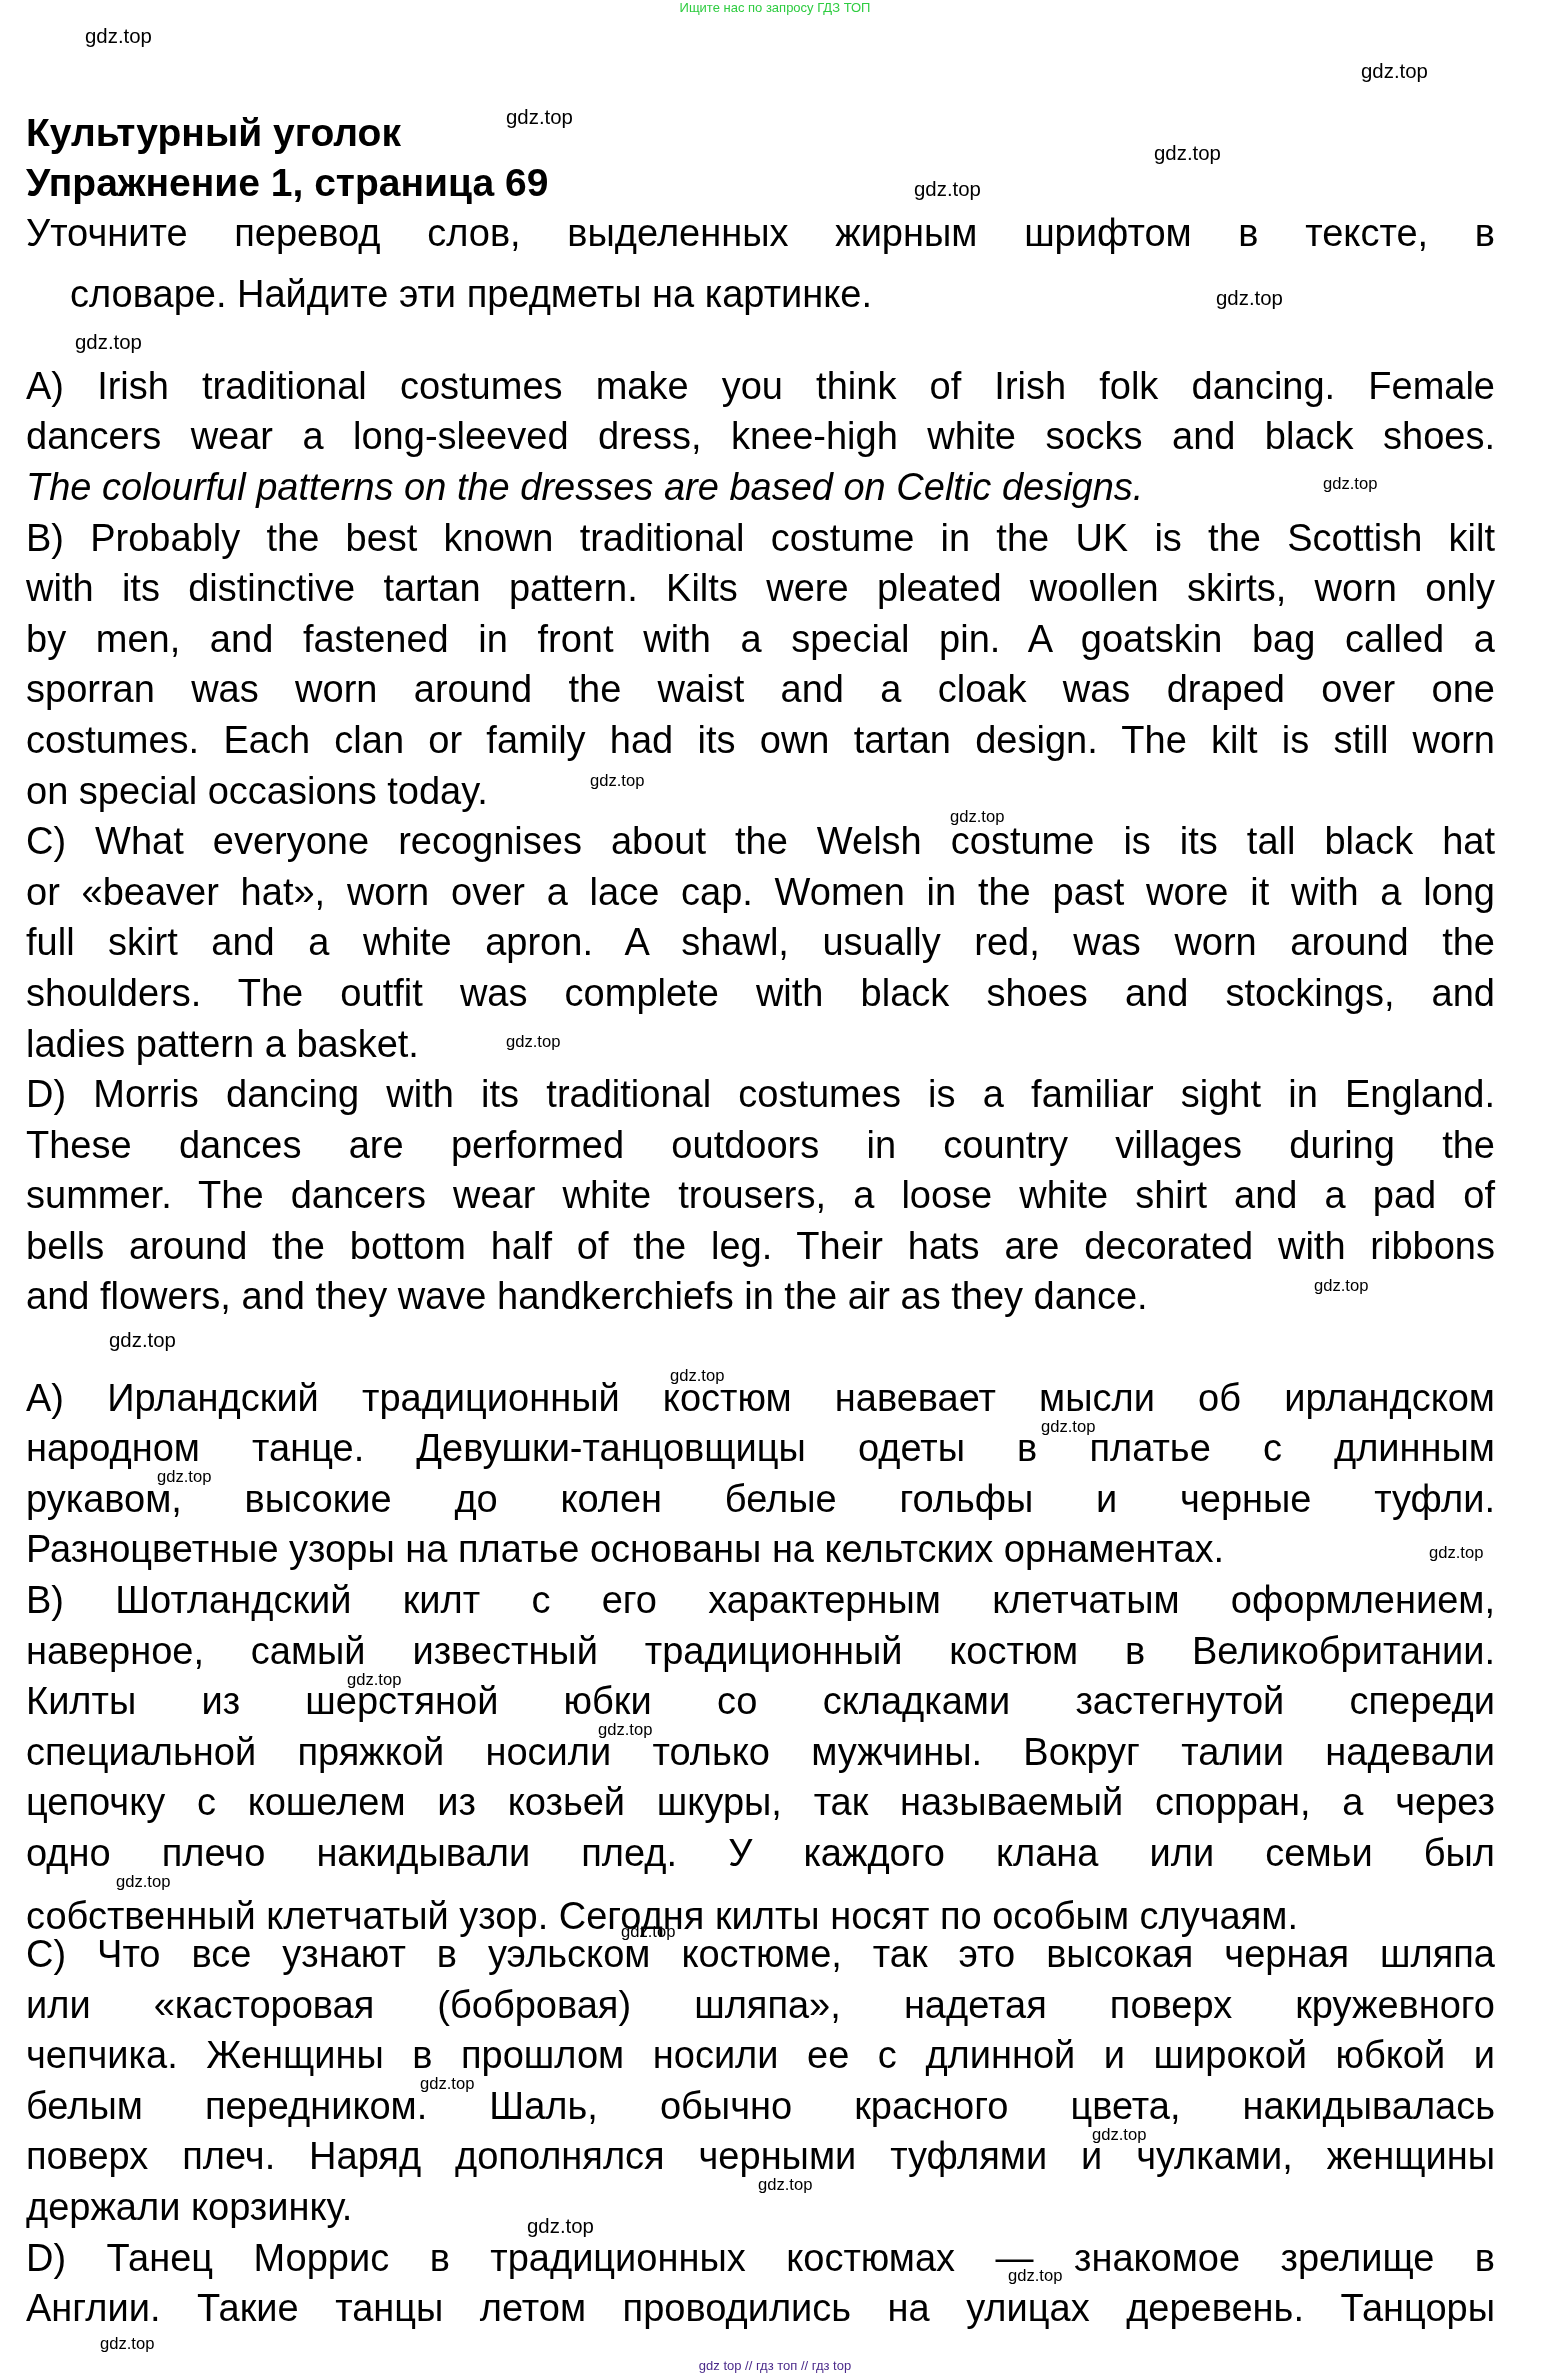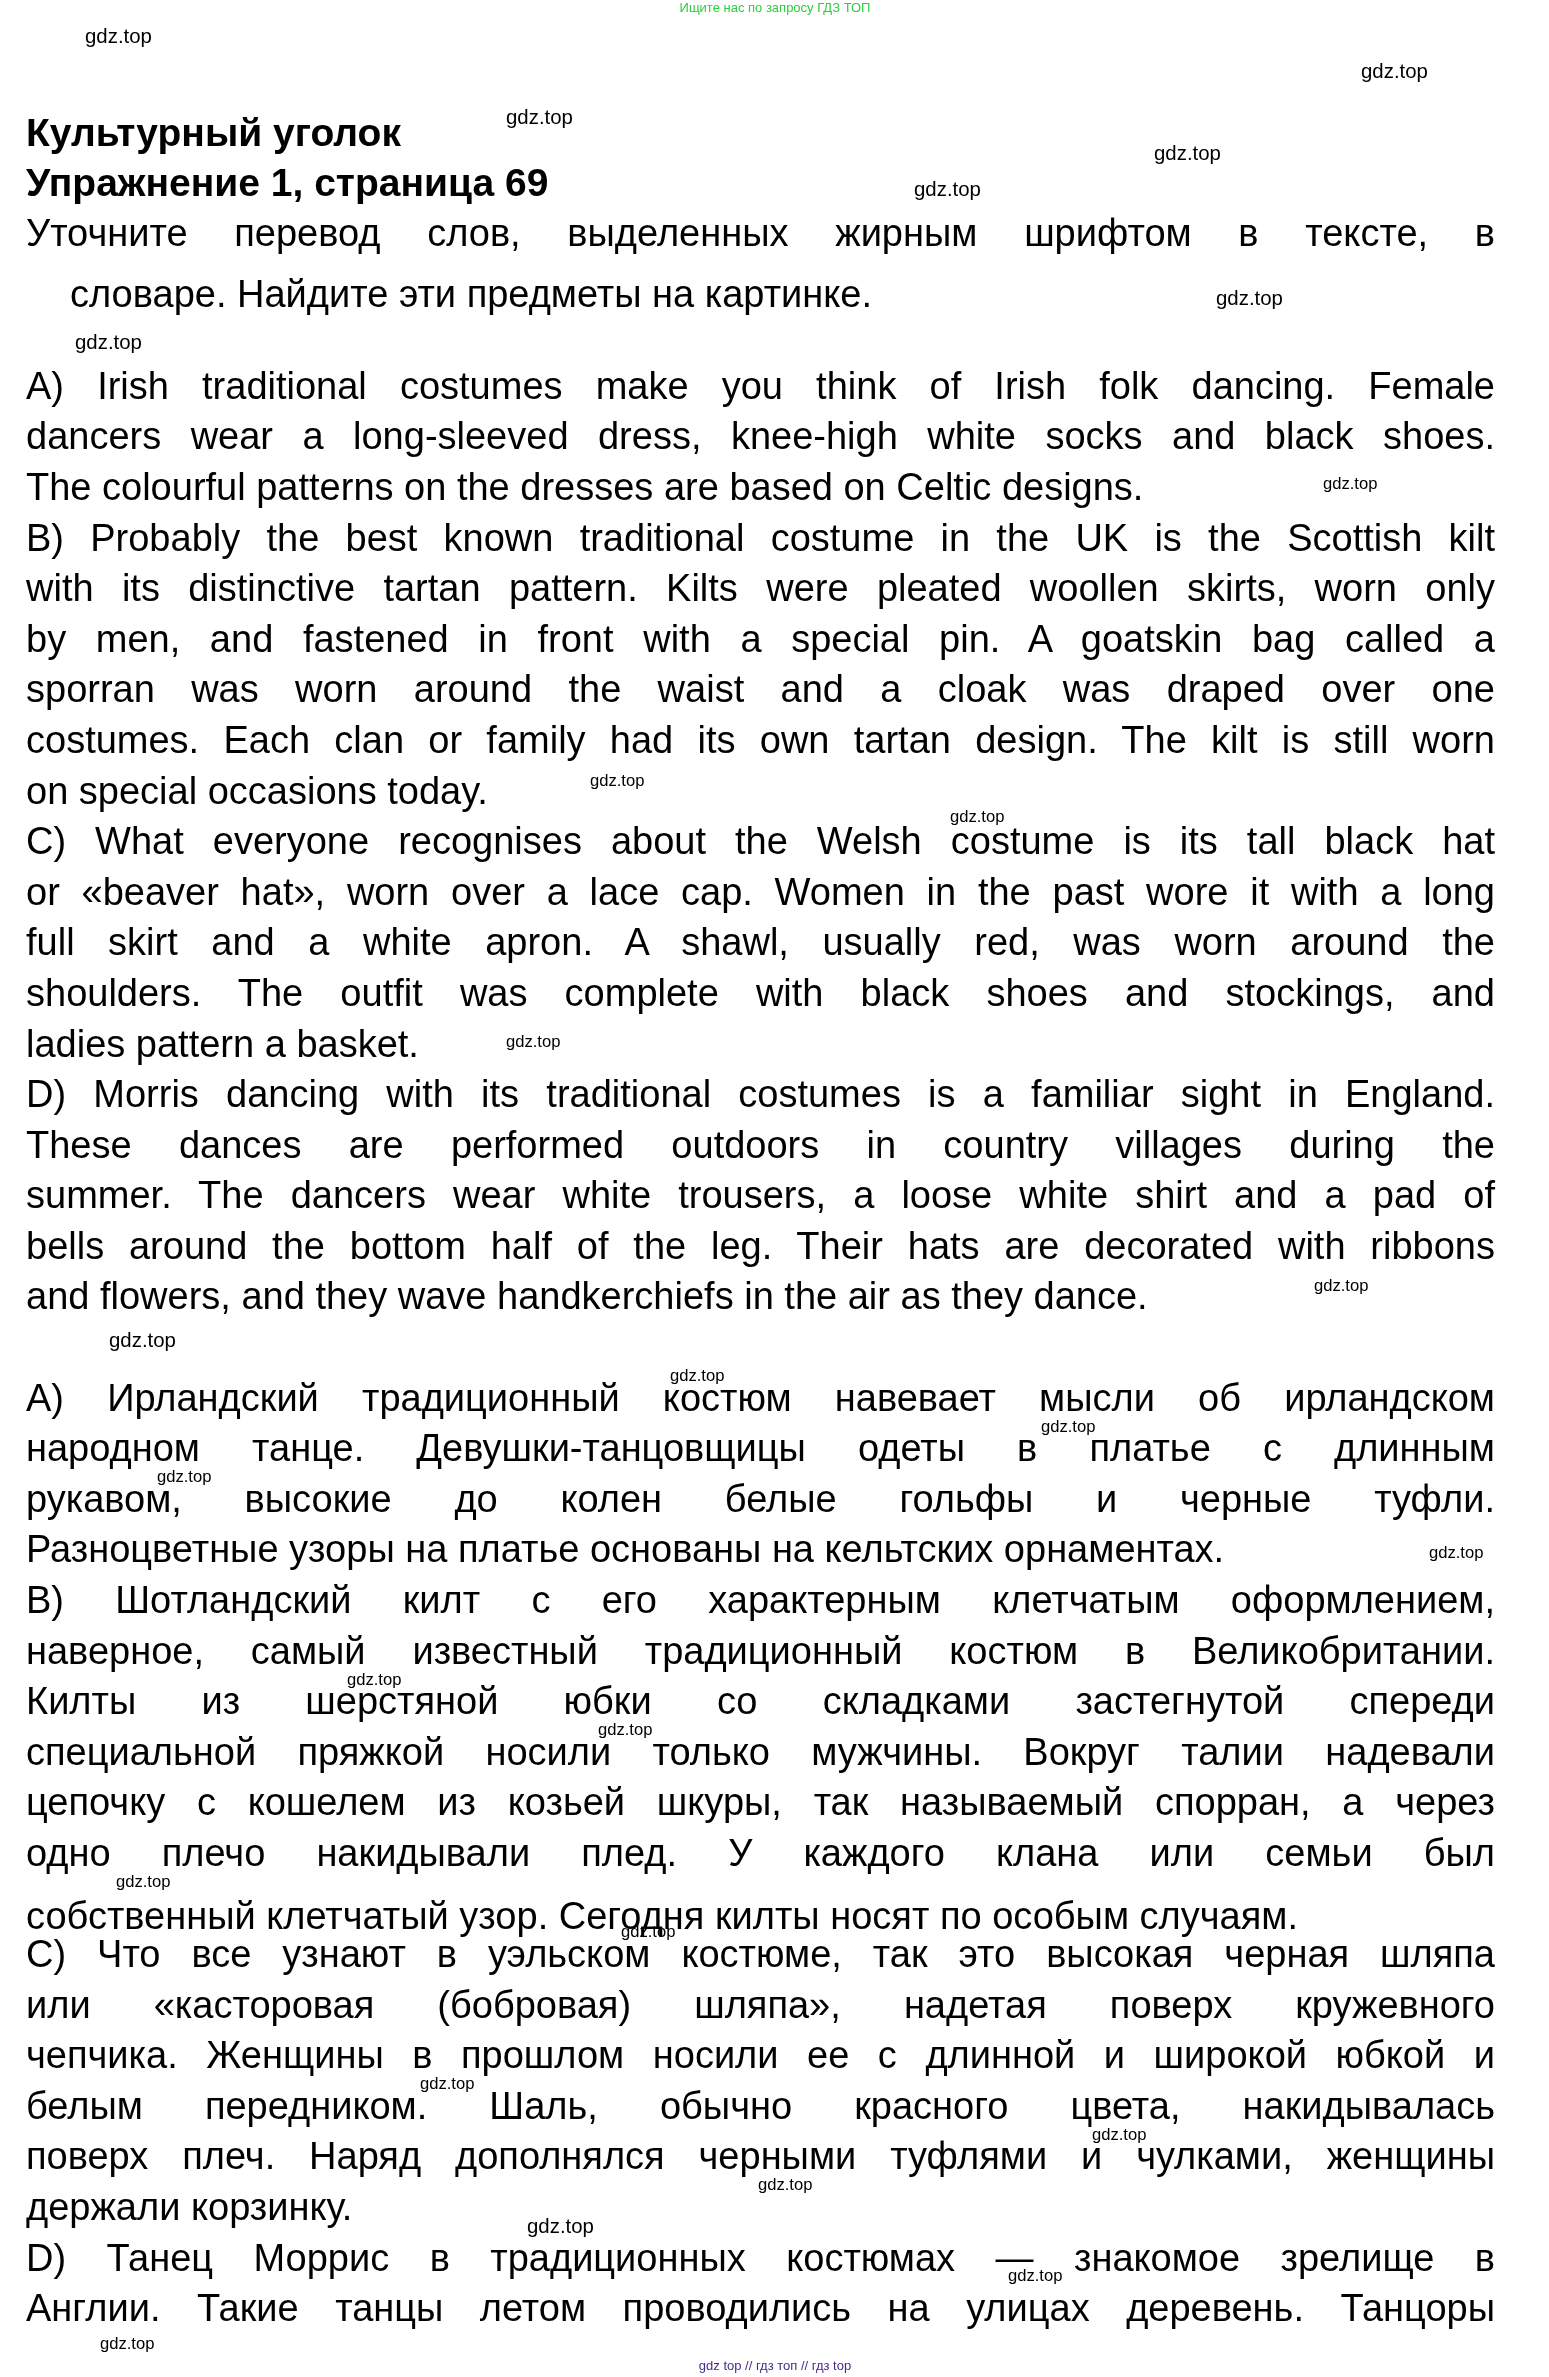--- a/index.html
+++ b/index.html
@@ -46,21 +46,21 @@
 <div class="wm small" style="left:100px;top:2333px;">gdz.top</div>
 
 <div class="heading" style="top:110px;">Культурный уголок</div>
 <div class="heading" style="top:160px;">Упражнение 1, страница 69</div>
 
 <div class="line" style="top:211px;">Уточните перевод слов, выделенных жирным шрифтом в тексте, в</div>
 <div class="line last" style="top:272px;margin-left:44px;">словаре. Найдите эти предметы на картинке.</div>
 
 <div class="line" style="top:364px;">A) Irish traditional costumes make you think of Irish folk dancing. Female</div>
 <div class="line" style="top:414px;">dancers wear a long-sleeved dress, knee-high white socks and black shoes.</div>
-<div class="line last" style="top:465px;">The colourful patterns on the dresses are based on Celtic designs.</div>
+<div class="line last" style="top:465px;font-style:italic;">The colourful patterns on the dresses are based on Celtic designs.</div>
 
 <div class="line" style="top:516px;">B) Probably the best known traditional costume in the UK is the Scottish kilt</div>
 <div class="line" style="top:566px;">with its distinctive tartan pattern. Kilts were pleated woollen skirts, worn only</div>
 <div class="line" style="top:617px;">by men, and fastened in front with a special pin. A goatskin bag called a</div>
 <div class="line" style="top:667px;">sporran was worn around the waist and a cloak was draped over one</div>
 <div class="line" style="top:718px;">costumes. Each clan or family had its own tartan design. The kilt is still worn</div>
 <div class="line last" style="top:769px;">on special occasions today.</div>
 
 <div class="line" style="top:819px;">C) What everyone recognises about the Welsh costume is its tall black hat</div>
 <div class="line" style="top:870px;">or «beaver hat», worn over a lace cap. Women in the past wore it with a long</div>

